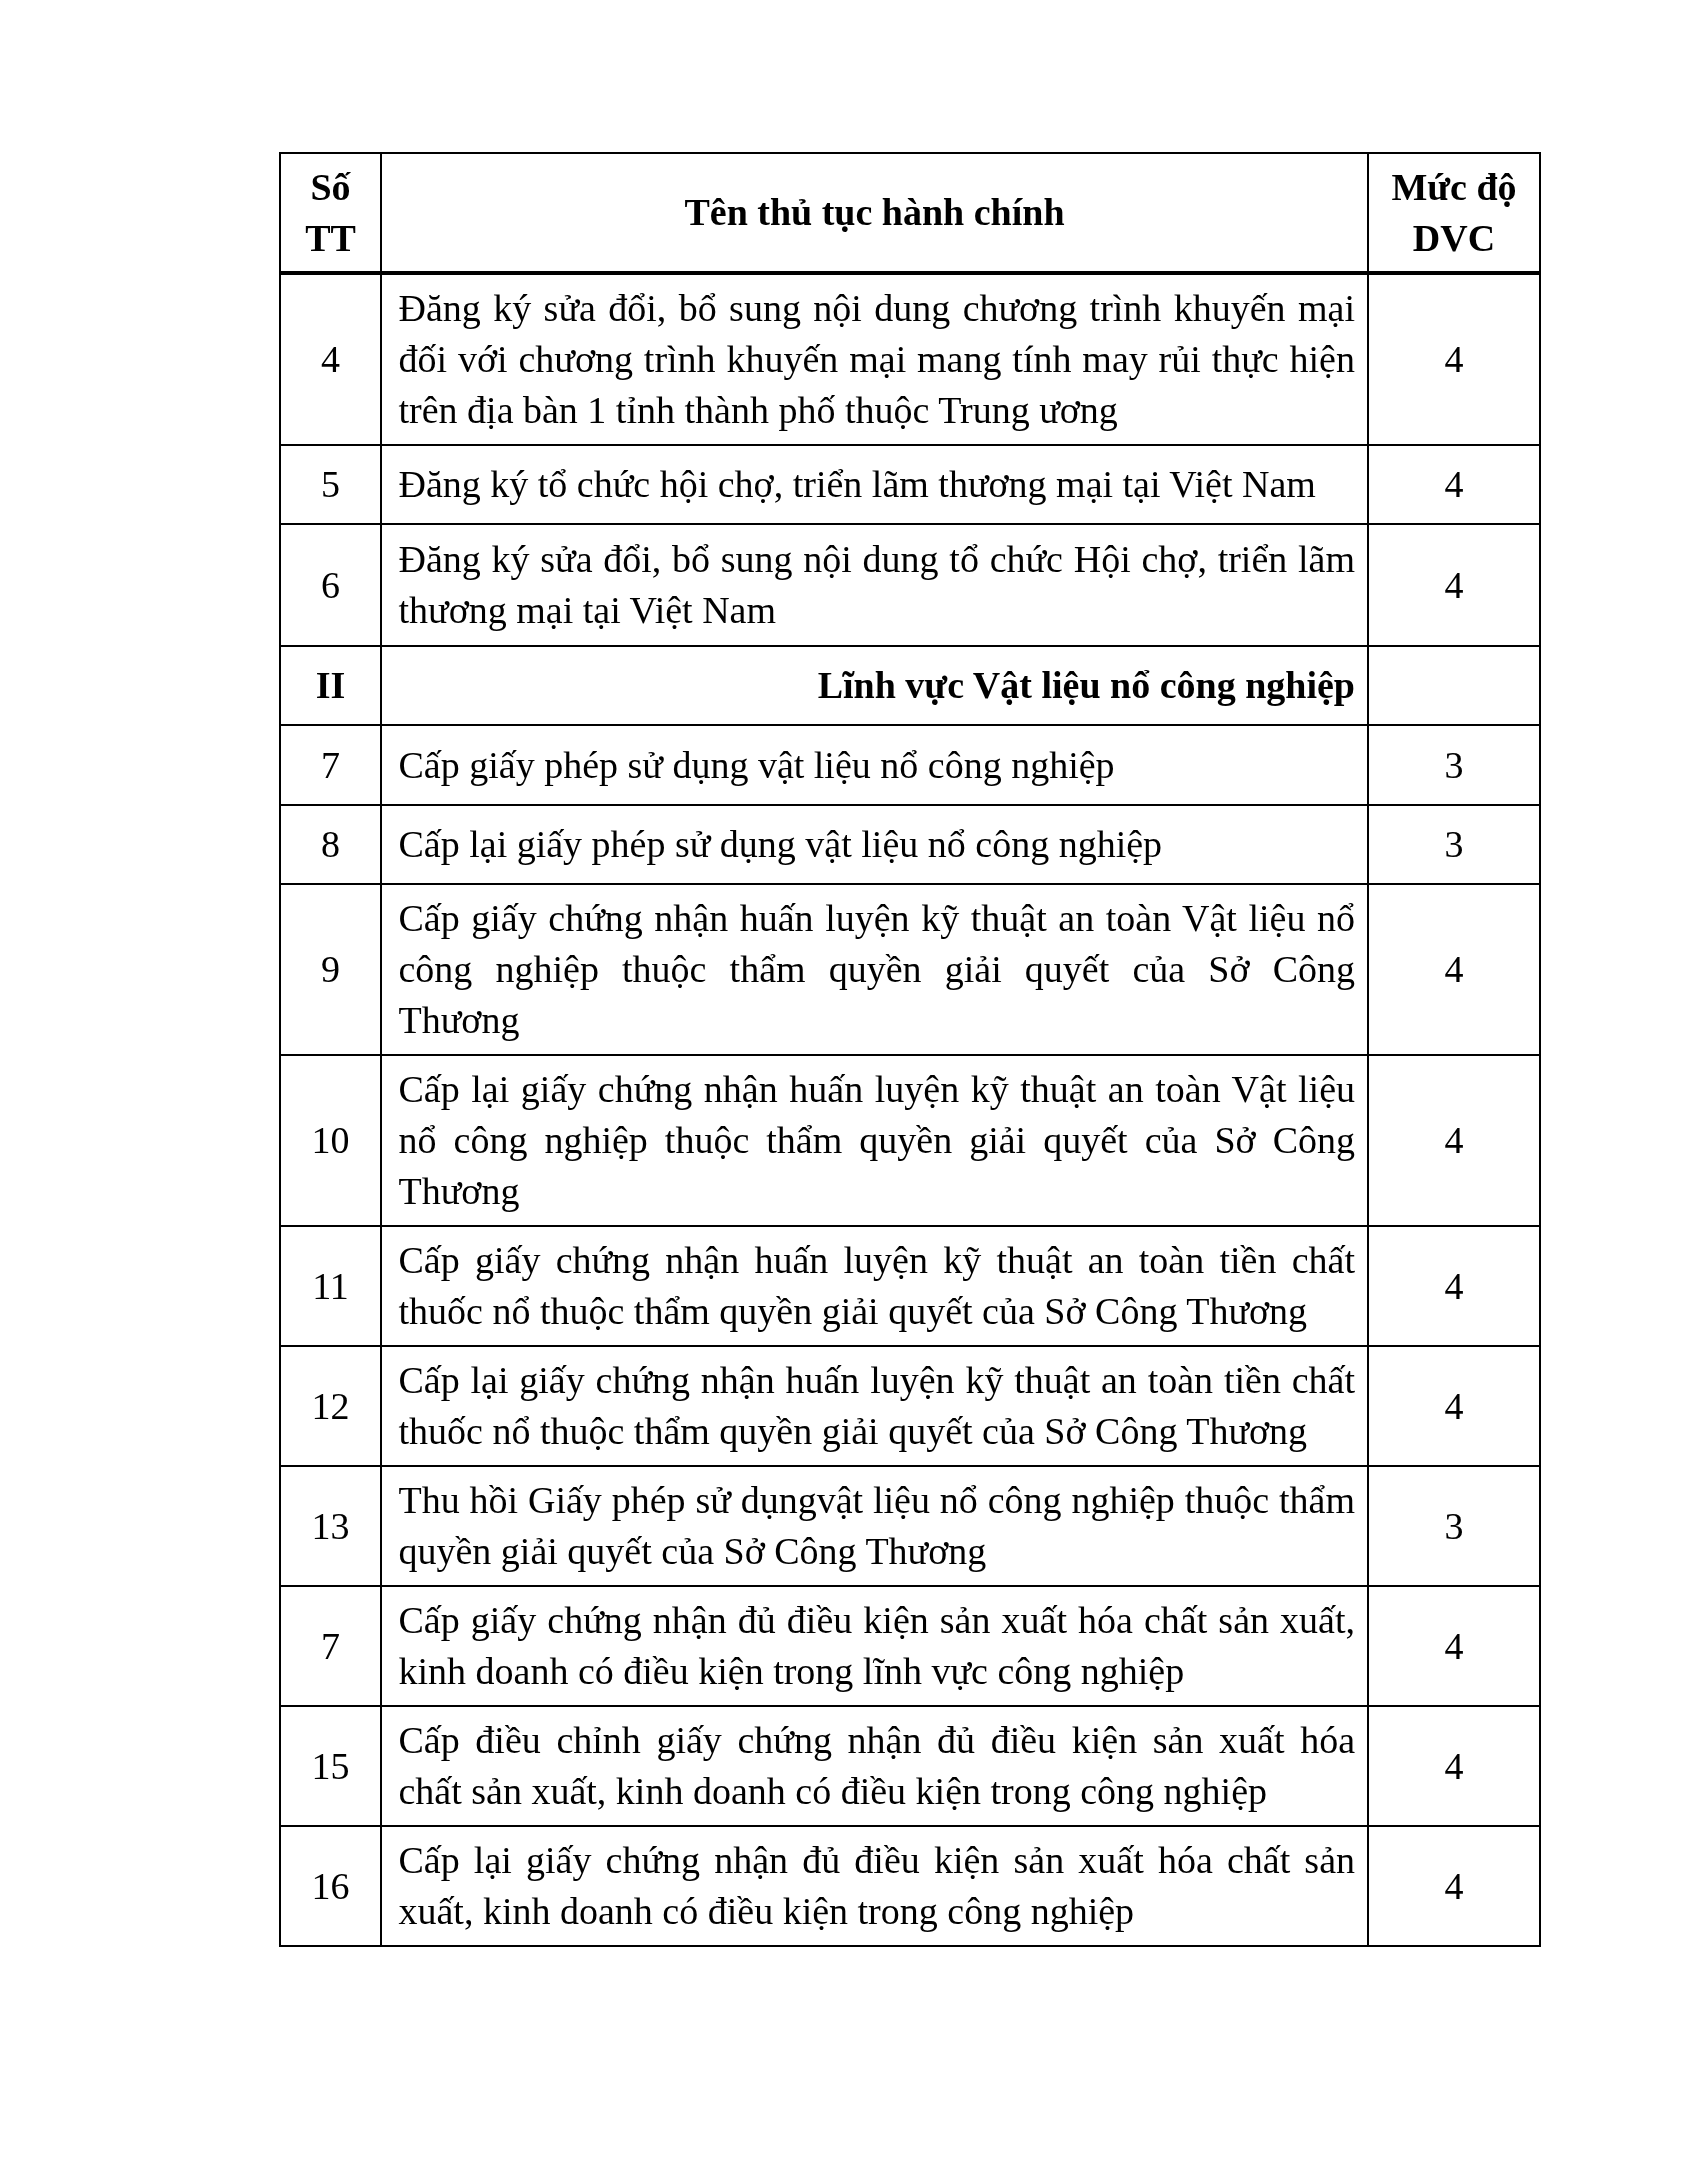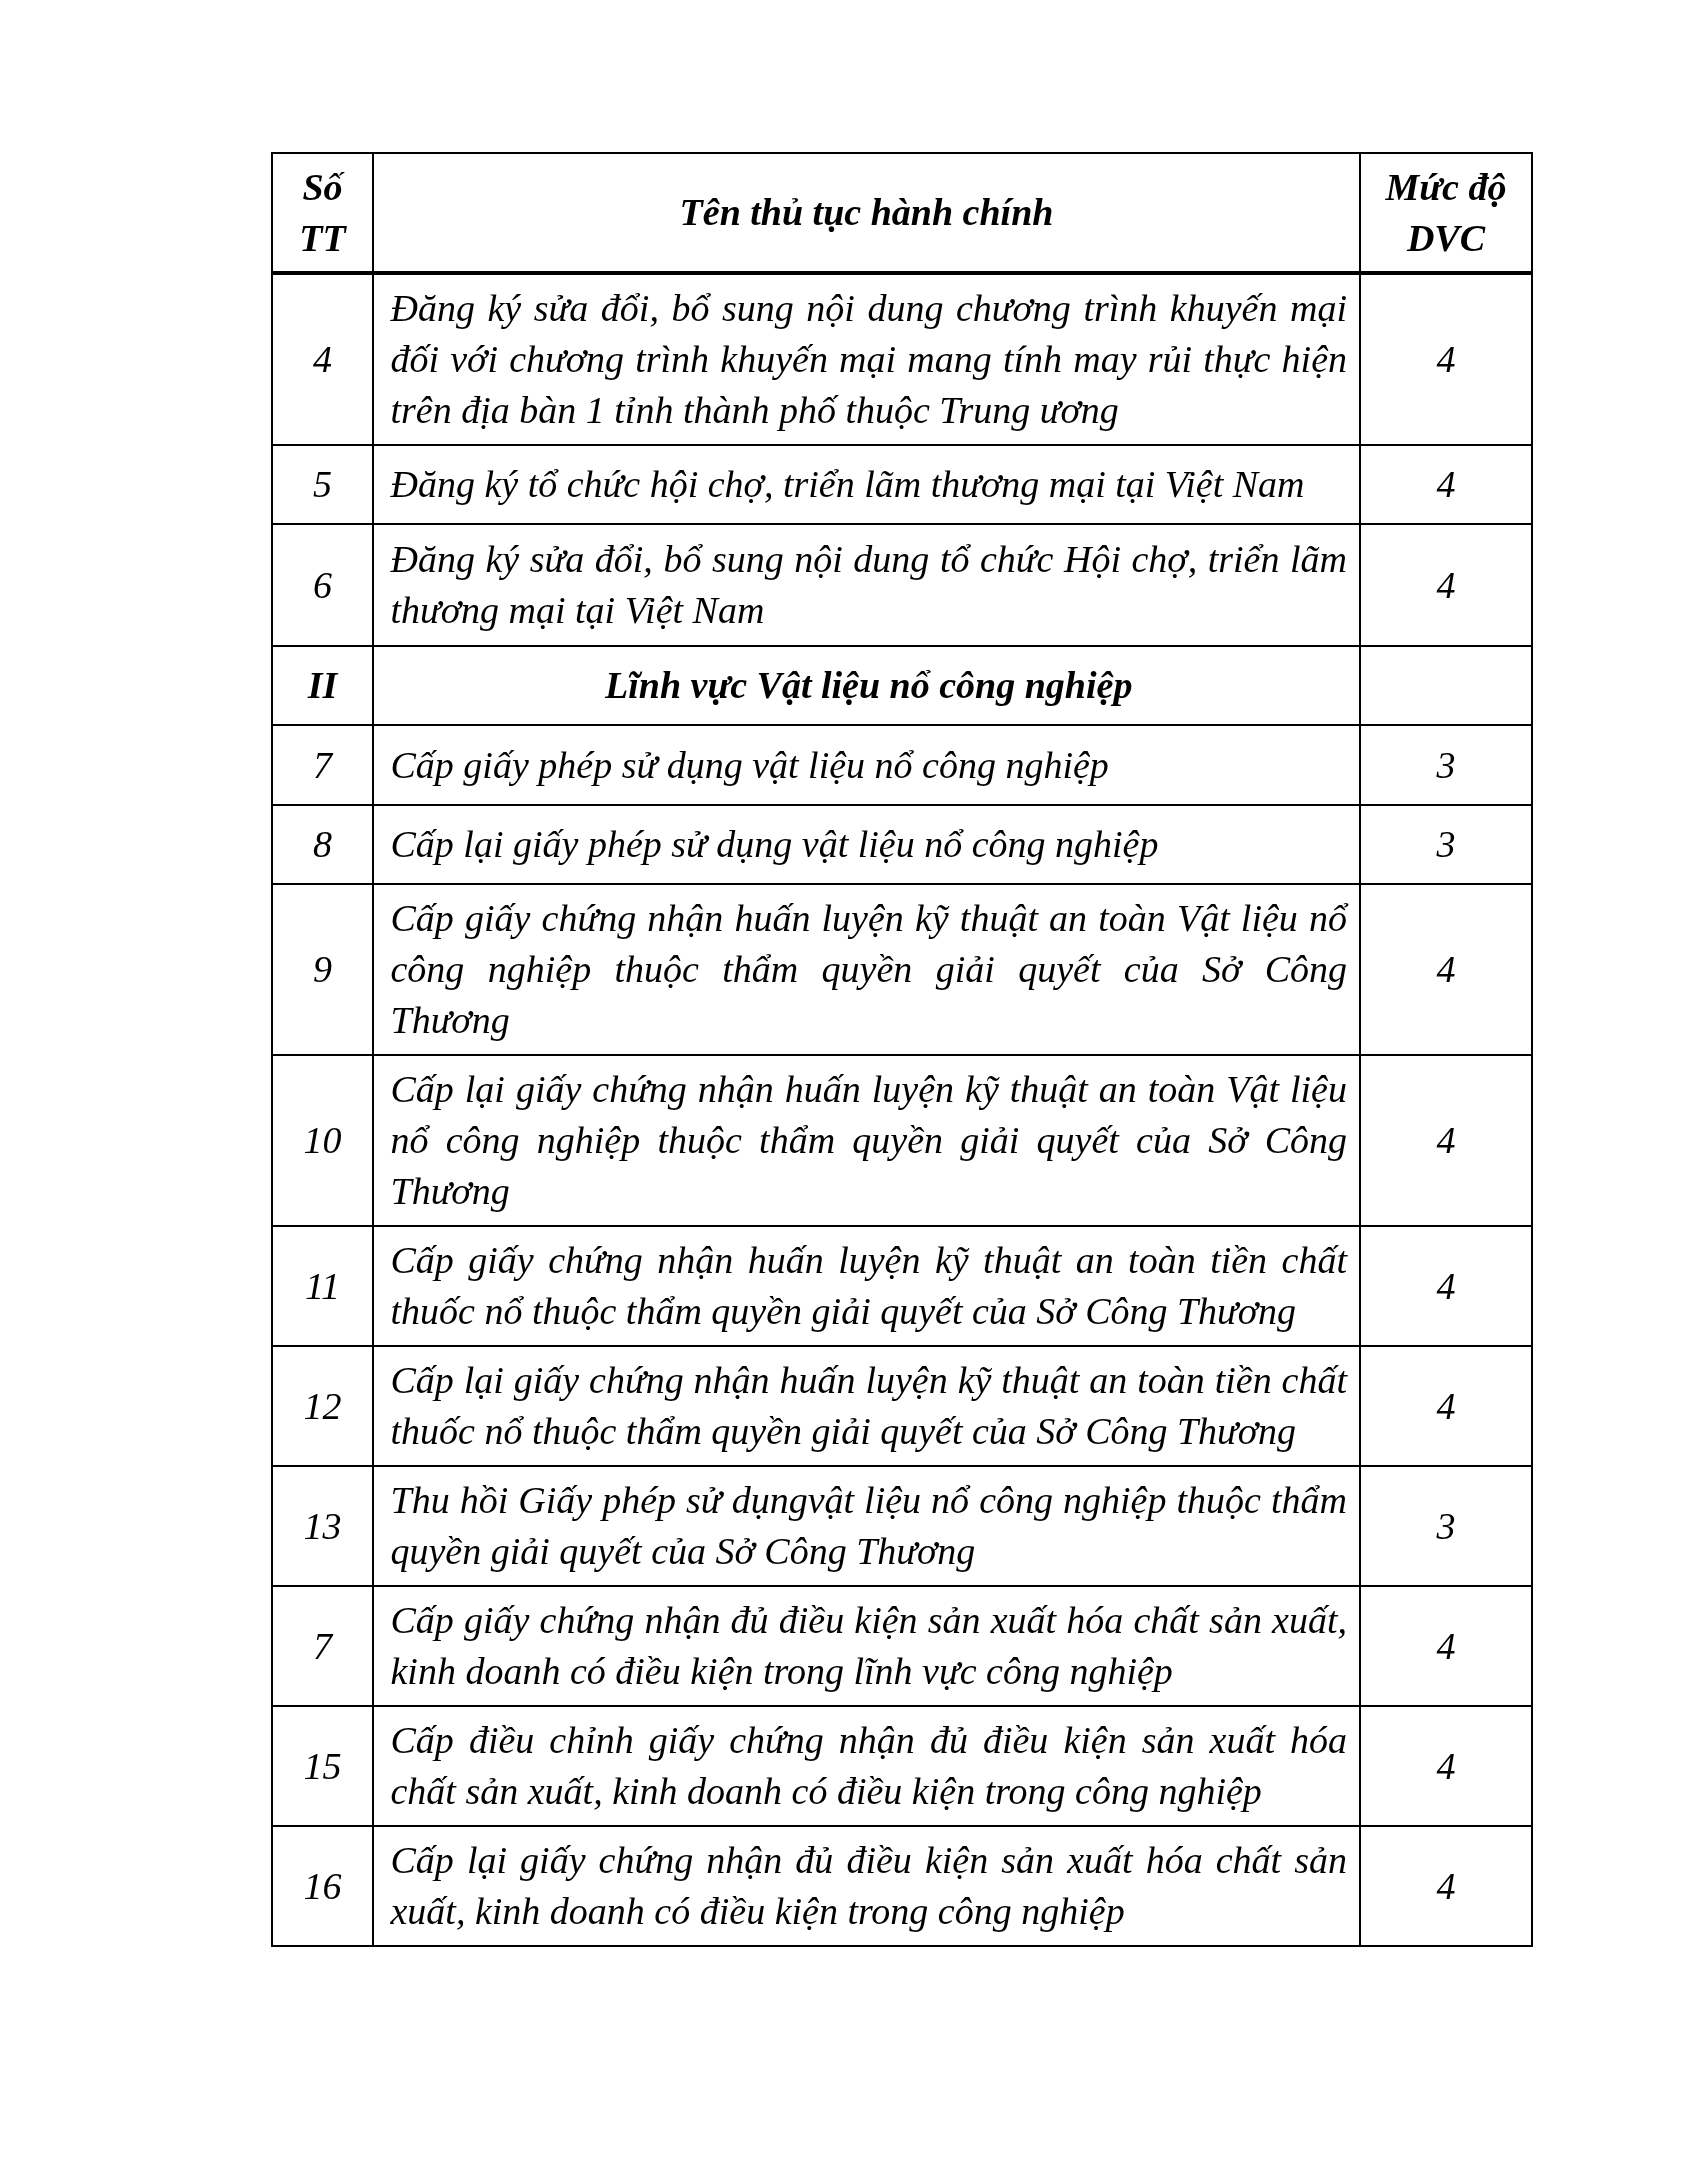--- a/index.html
+++ b/index.html
@@ -10,26 +10,25 @@
   .page {
     position: relative;
     width: 1687px;
     height: 2183px;
     background: #ffffff;
     font-family: "Liberation Serif", "DejaVu Serif", serif;
     color: #000000;
   }
   table.proc {
     position: absolute;
-    left: 271px;
+    left: 279px;
     top: 152px;
     width: 1260px;
     border-collapse: collapse;
     table-layout: fixed;
-    font-style: italic;
   }
   col.c-stt  { width: 101px; }
   col.c-name { width: 987px; }
   col.c-dvc  { width: 172px; }
   th, td {
     border: 2.6px solid #000000;
     font-size: 38px;
     line-height: 51px;
     vertical-align: middle;
     padding: 0;
@@ -49,21 +48,21 @@
     padding: 8px 12px 8px 16.5px;
   }
   td.dvc {
     text-align: center;
   }
   tr.section td.stt,
   tr.section td.name {
     font-weight: bold;
   }
   tr.section td.name {
-    text-align: center;
+    text-align: right;
   }
 </style>
 </head>
 <body>
 
 <div class="page">
   <table class="proc">
     <colgroup>
       <col class="c-stt">
       <col class="c-name">

